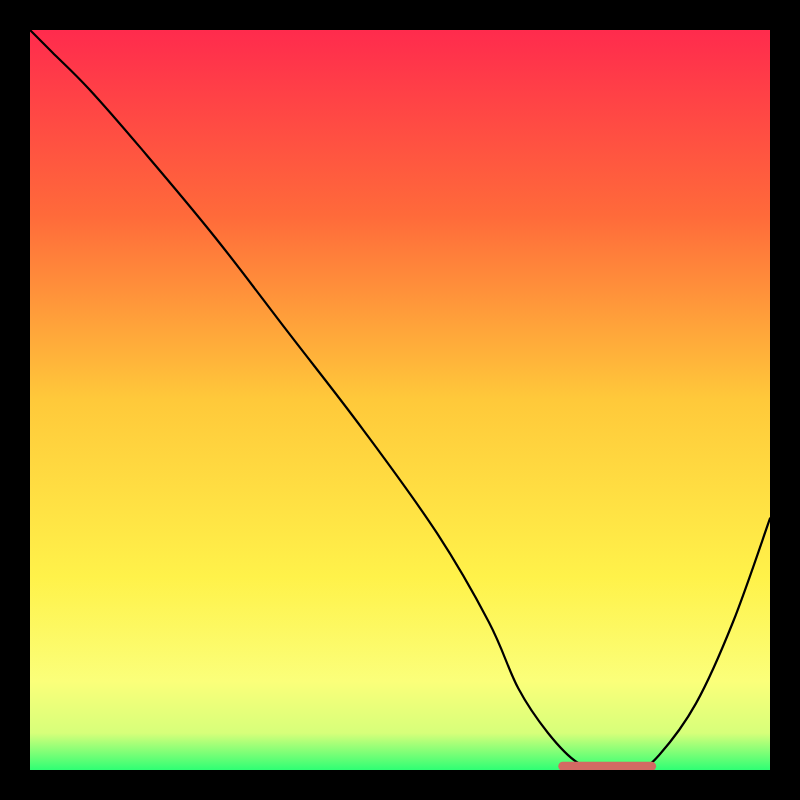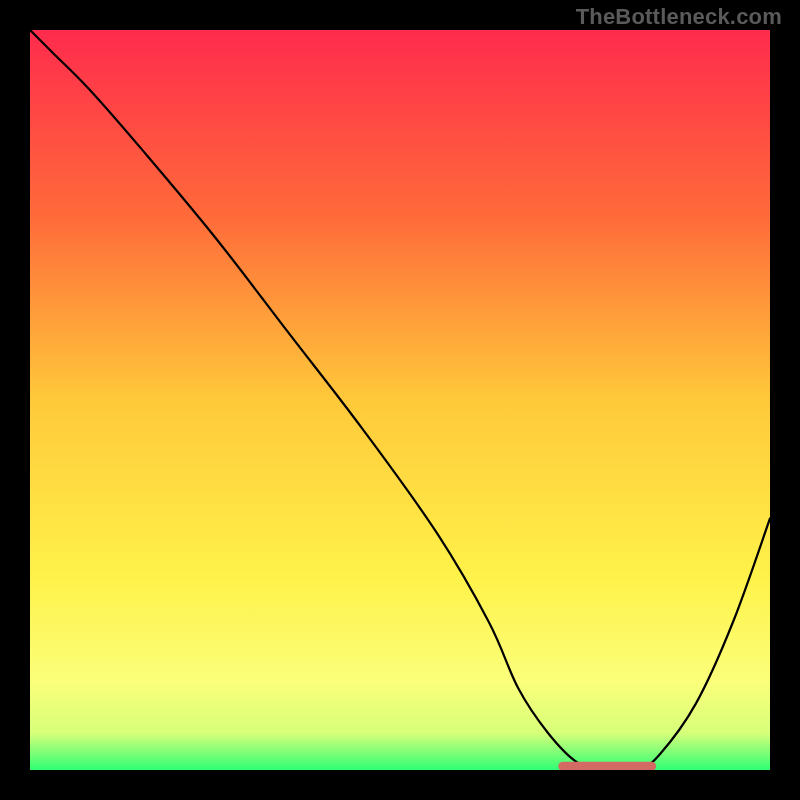--- a/index.html
+++ b/index.html
@@ -21,21 +21,20 @@
     top: 30px;
     width: 740px;
     height: 740px;
   }
   svg { display: block; }
 </style>
 </head>
 <body>
 <div class="frame">
 
-  <div class="watermark">TheBottleneck.com</div>
 
   <div class="plot-area">
     <svg id="chart-svg" width="740" height="740" viewBox="0 0 740 740" preserveAspectRatio="none">
       <defs>
         <linearGradient id="bg-grad" x1="0" y1="0" x2="0" y2="1">
           <stop id="g0" offset="0%" stop-color="#ff2b4d"></stop>
           <stop id="g1" offset="25%" stop-color="#ff6a3a"></stop>
           <stop id="g2" offset="50%" stop-color="#ffc93a"></stop>
           <stop id="g3" offset="74%" stop-color="#fff24a"></stop>
           <stop id="g4" offset="88%" stop-color="#fbff7a"></stop>

